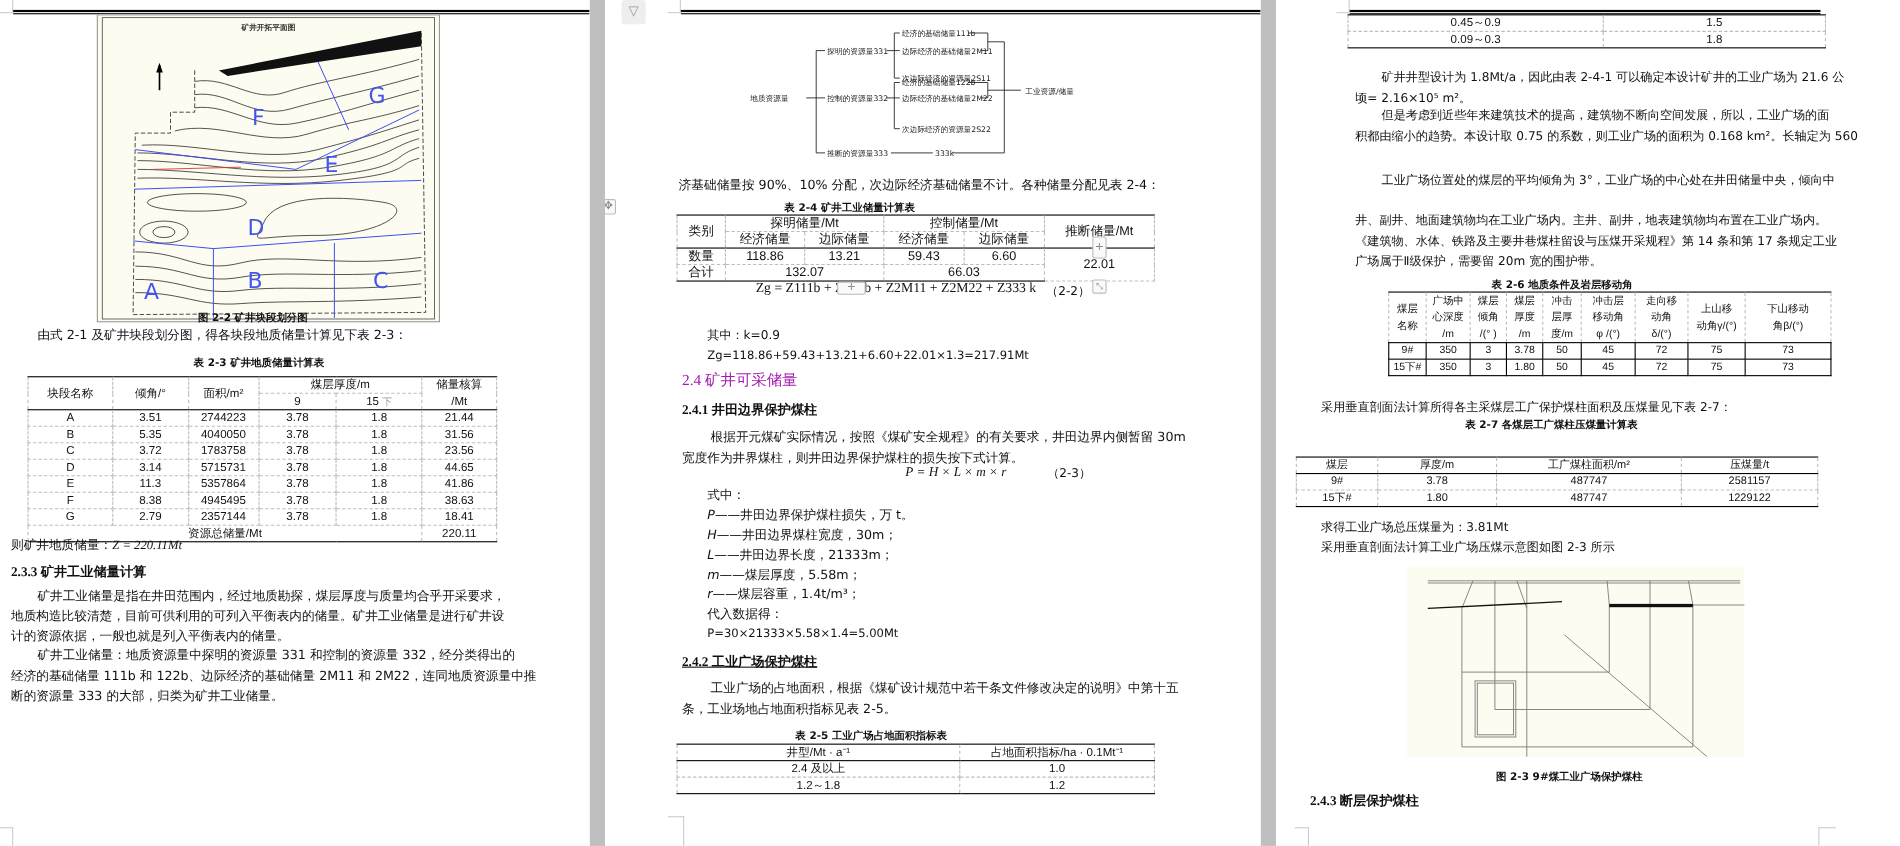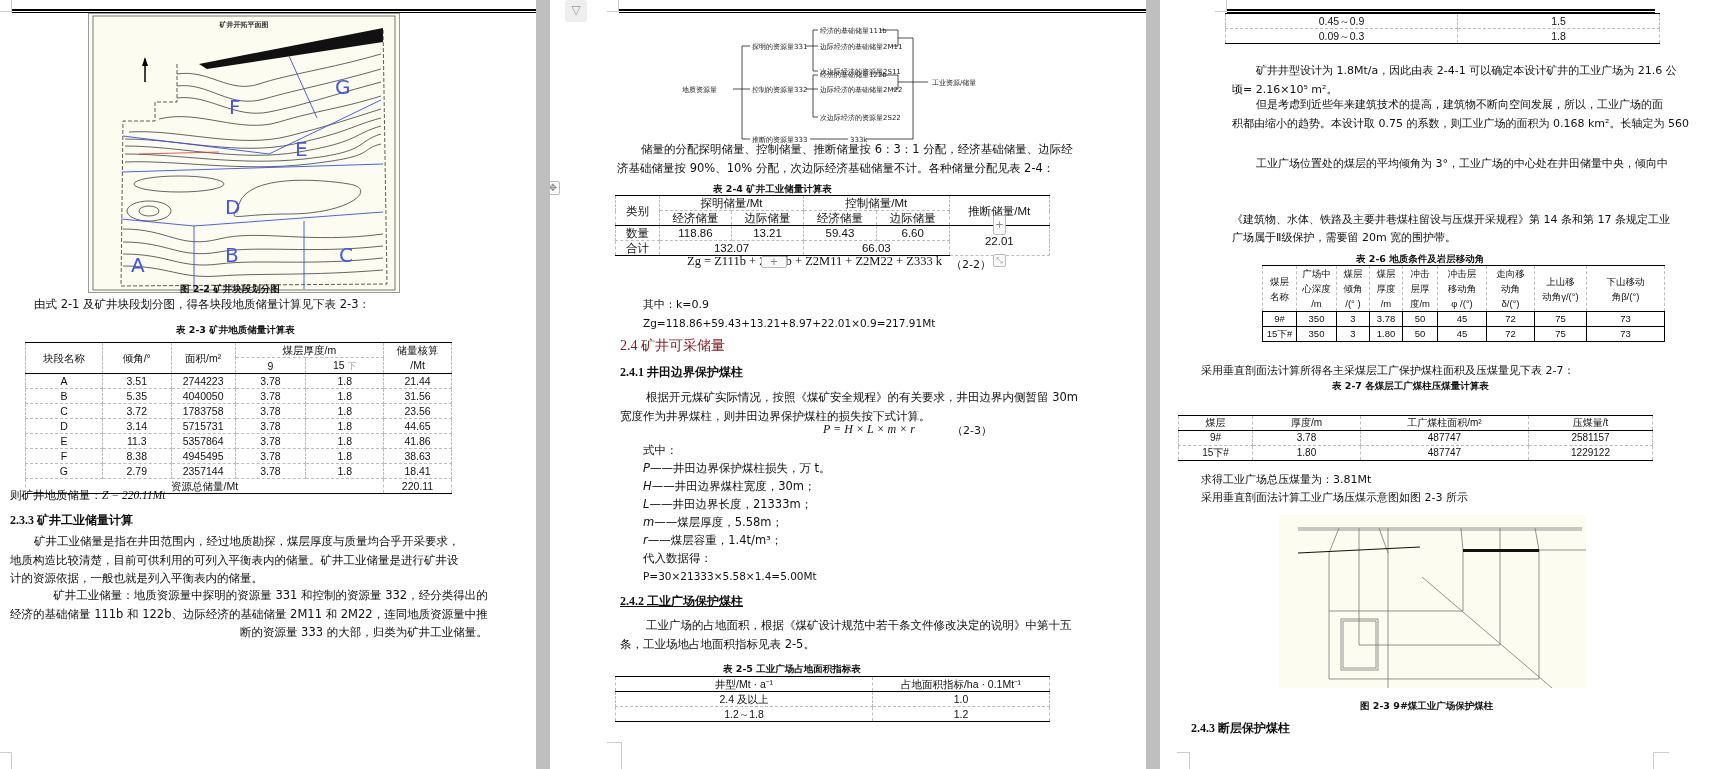--- a/index.html
+++ b/index.html
@@ -5,21 +5,21 @@
   * { box-sizing: border-box; margin: 0; padding: 0; }
   html, body { width: 1727px; height: 769px; overflow: hidden; background: #fff; }
   body { position: relative; font-family: "DejaVu Sans", "Liberation Sans", sans-serif; color: #111; font-size: 11px; }
   .gutter { position: absolute; top: 0; height: 769px; width: 14px; background: #bfbfbf; }
   .page { position: absolute; top: 0; height: 769px; background: #fff; overflow: hidden; }
   .abs { position: absolute; }
   .hdr-line { position: absolute; height: 4px; border-top: 2px solid #000; border-bottom: 1px solid #000; }
   p.body { position: absolute; font-size: 11.5px; line-height: 18.5px; white-space: nowrap; }
   .cap { position: absolute; font-weight: bold; font-size: 9.5px; white-space: nowrap; font-family: "DejaVu Sans", sans-serif; }
   .h3 { position: absolute; font-weight: bold; font-size: 12px; white-space: nowrap; font-family: "Liberation Serif", serif; }
-  .h2 { position: absolute; font-size: 14px; white-space: nowrap; font-family: "Liberation Serif", serif; color: #7f1d1d; }
+  .h2 { position: absolute; font-size: 14px; white-space: nowrap; font-family: "Liberation Serif", serif; color: #a21caf; }
   table.t { position: absolute; border-collapse: collapse; font-size: 10.5px; font-family: "Liberation Sans", sans-serif; }
   table.t td, table.t th { border: 1px dashed #bdbdbd; text-align: center; font-weight: normal; padding: 0 2px; line-height: 14px; white-space: nowrap; }
   table.t tr.top td, table.t tr.top th { border-top: 1.5px solid #000; }
   table.t tr.sep td { border-top: 1.5px solid #000; }
   table.t tr.bot td { border-bottom: 1.5px solid #000; }
   .small { font-size: 9px; color: #999; }
   .ital { font-style: italic; }
   .handle { position: absolute; border: 1px solid #bbb; border-radius: 2px; background: #fafafa; color: #888; font-size: 10px; text-align: center; line-height: 12px; }
   .figbox { position: absolute; background: #fdfcf1; border: 1px solid #999; }
   .tree-t { font-size: 7px; fill: #222; font-family: "DejaVu Sans", sans-serif; }
@@ -173,21 +173,21 @@
 
   <p class="body" style="left:10px; top:486px;">
     <span>则矿井地质储量：</span><span class="ital" style="font-family:'Liberation Serif',serif;">Z = 220.11Mt</span>
   </p>
   <div class="h3" style="left:10px; top:512px;">2.3.3 矿井工业储量计算</div>
   <p class="body" style="left:10px; top:532px;">
     <span style="padding-left:24px">矿井工业储量是指在井田范围内，经过地质勘探，煤层厚度与质量均合乎开采要求，</span><br>
     <span>地质构造比较清楚，目前可供利用的可列入平衡表内的储量。矿井工业储量是进行矿井设</span><br>
     <span>计的资源依据，一般也就是列入平衡表内的储量。</span>
   </p>
-  <p class="body" style="left:10px; top:586px;text-align:right;">
+  <p class="body" style="left:10px; top:586px;">
     <span style="padding-left:24px">矿井工业储量：地质资源量中探明的资源量 331 和控制的资源量 332，经分类得出的</span><br>
     <span>经济的基础储量 111b 和 122b、边际经济的基础储量 2M11 和 2M22，连同地质资源量中推</span><br>
     <span>断的资源量 333 的大部，归类为矿井工业储量。</span>
   </p>
   <div class="abs" style="left:0; top:752px; width:12px; height:17px; border-right:1px solid #ccc; border-top:1px solid #ccc;"></div>
 </div>
 
 <div class="page" style="left:550px; width:596px;">
   <div class="abs" style="left:15px; top:0; width:22px; height:22px; background:#eee; border-radius:3px; color:#999; text-align:center; line-height:20px; font-size:12px;">
     <span>▽</span>
@@ -242,21 +242,21 @@
     <text class="tree-t" x="150" y="102">次边际经济的资源量2S22</text>
     <text class="tree-t" x="180" y="124">333k</text>
     <text class="tree-t" x="262" y="67">工业资源/储量</text>
   </svg>
 
   <svg width="120" height="12" style="position:absolute; left:268px; top:68px;">
     <text class="tree-t" x="2" y="9">经济的基础储量122b</text>
   </svg>
 
   <p class="body" style="left:67px; top:140px;">
-    <span style="padding-left:24px">储量的分配探明储量、控制储量、推断储量按 6：3：1 分配，经济基础储量、边际经</span><br>
+    <br>
     <span>济基础储量按 90%、10% 分配，次边际经济基础储量不计。各种储量分配见表 2-4：</span>
   </p>
 
   <div class="handle" style="left:-4px; top:181px; width:14px; height:14px;">
     <span>✥</span>
   </div>
   <div class="cap" style="left:163px; top:183px;">表 2-4     矿井工业储量计算表</div>
 
   <table class="t" style="left:65px; top:195px; width:435px; font-size:11.5px;">
     <tbody>
@@ -294,21 +294,21 @@
   <div class="abs" style="left:137px; top:254px; font-family:'Liberation Serif',serif; font-size:12.5px; white-space:nowrap;">Zg = Z111b + Z122b + Z2M11 + Z2M22 + Z333 k</div>
   <div class="handle" style="left:211px; top:256px; width:26px; height:12px; line-height:10px;">
     <span>+</span>
   </div>
   <div class="abs" style="left:401px; top:257px; font-size:11px;">（2-2）</div>
   <div class="handle" style="left:443px; top:254px; width:13px; height:13px; font-size:8px;">
     <span>⤡</span>
   </div>
 
   <p class="body" style="left:93px; top:296px; font-size:11px;">其中：k=0.9</p>
-  <p class="body ital" style="left:93px; top:314px; font-size:10.5px; font-style:normal;">Zg=118.86+59.43+13.21+8.97+22.01×0.9=217.91Mt</p>
+  <p class="body ital" style="left:93px; top:314px; font-size:10.5px; font-style:normal;">Zg=118.86+59.43+13.21+6.60+22.01×1.3=217.91Mt</p>
 
   <div class="h2" style="left:70px; top:337px;">2.4 矿井可采储量</div>
   <div class="h3" style="left:70px; top:364px;">2.4.1 井田边界保护煤柱</div>
   <p class="body" style="left:70px; top:388px;">
     <span style="padding-left:26px">根据开元煤矿实际情况，按照《煤矿安全规程》的有关要求，井田边界内侧暂留 30m</span><br>
     <span>宽度作为井界煤柱，则井田边界保护煤柱的损失按下式计算。</span>
   </p>
   <div class="abs" style="left:273px; top:422px; font-family:'Liberation Serif',serif; font-style:italic; font-size:12px; white-space:nowrap;">P = H × L × m × r</div>
   <div class="abs" style="left:402px; top:423px; font-size:11px;">（2-3）</div>
 
@@ -370,21 +370,21 @@
     <span style="padding-left:24px">矿井井型设计为 1.8Mt/a，因此由表 2-4-1 可以确定本设计矿井的工业广场为 21.6 公</span><br>
     <span>顷= 2.16×10⁵ m²。</span>
   </p>
   <p class="body" style="left:72px; top:96px; font-size:11px;">
     <span style="padding-left:24px">但是考虑到近些年来建筑技术的提高，建筑物不断向空间发展，所以，工业广场的面</span><br>
     <span>积都由缩小的趋势。本设计取 0.75 的系数，则工业广场的面积为 0.168 km²。长轴定为 560</span><br>
   </p>
   <p class="body" style="left:72px; top:155px; font-size:11px;">
     <span style="padding-left:24px">工业广场位置处的煤层的平均倾角为 3°，工业广场的中心处在井田储量中央，倾向中</span><br>
     <br>
-    <br>
+    <span>井、副井、地面建筑物均在工业广场内。主井、副井，地表建筑物均布置在工业广场内。</span><br>
     <span>《建筑物、水体、铁路及主要井巷煤柱留设与压煤开采规程》第 14 条和第 17 条规定工业</span><br>
     <span>广场属于Ⅱ级保护，需要留 20m 宽的围护带。</span>
   </p>
 
   <div class="cap" style="left:196px; top:253px;">表 2-6     地质条件及岩层移动角</div>
   <table class="t" style="left:102px; top:265px; width:403px; font-size:9.5px;">
     <tbody>
         <tr class="top">
       <th style="width:34px; line-height:15px;"><span>煤层</span><br><span>名称</span></th>
       <th style="width:40px; line-height:15px;margin-left:20px;"><span>广场中</span><br><span>心深度</span><br><span>/m</span></th>

